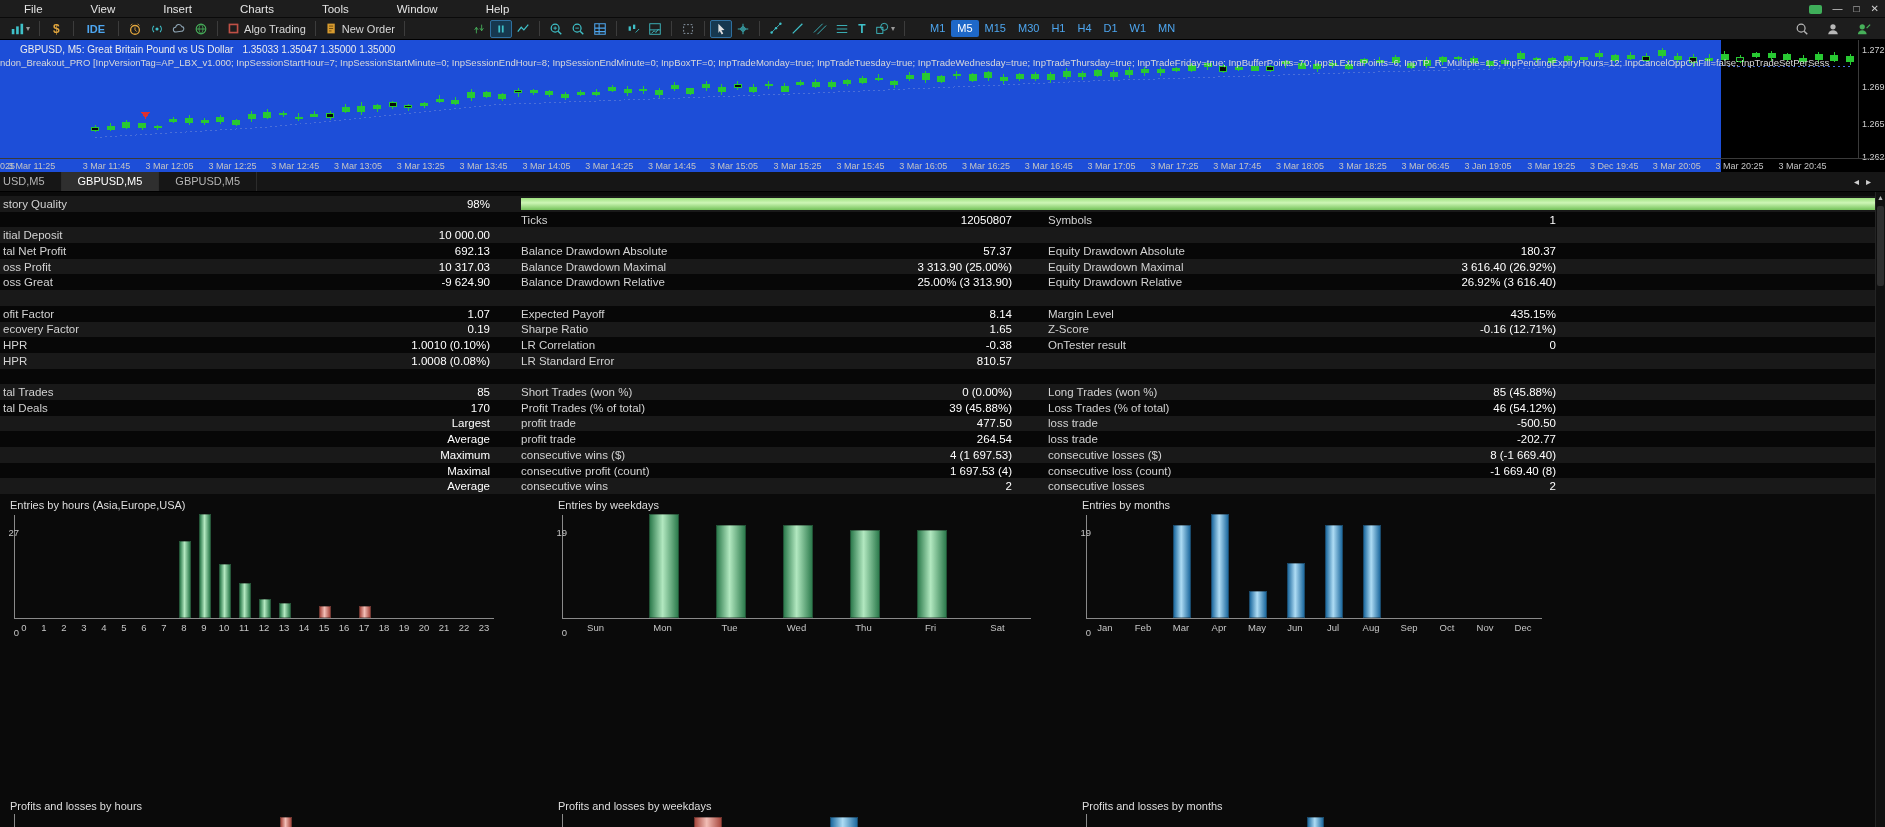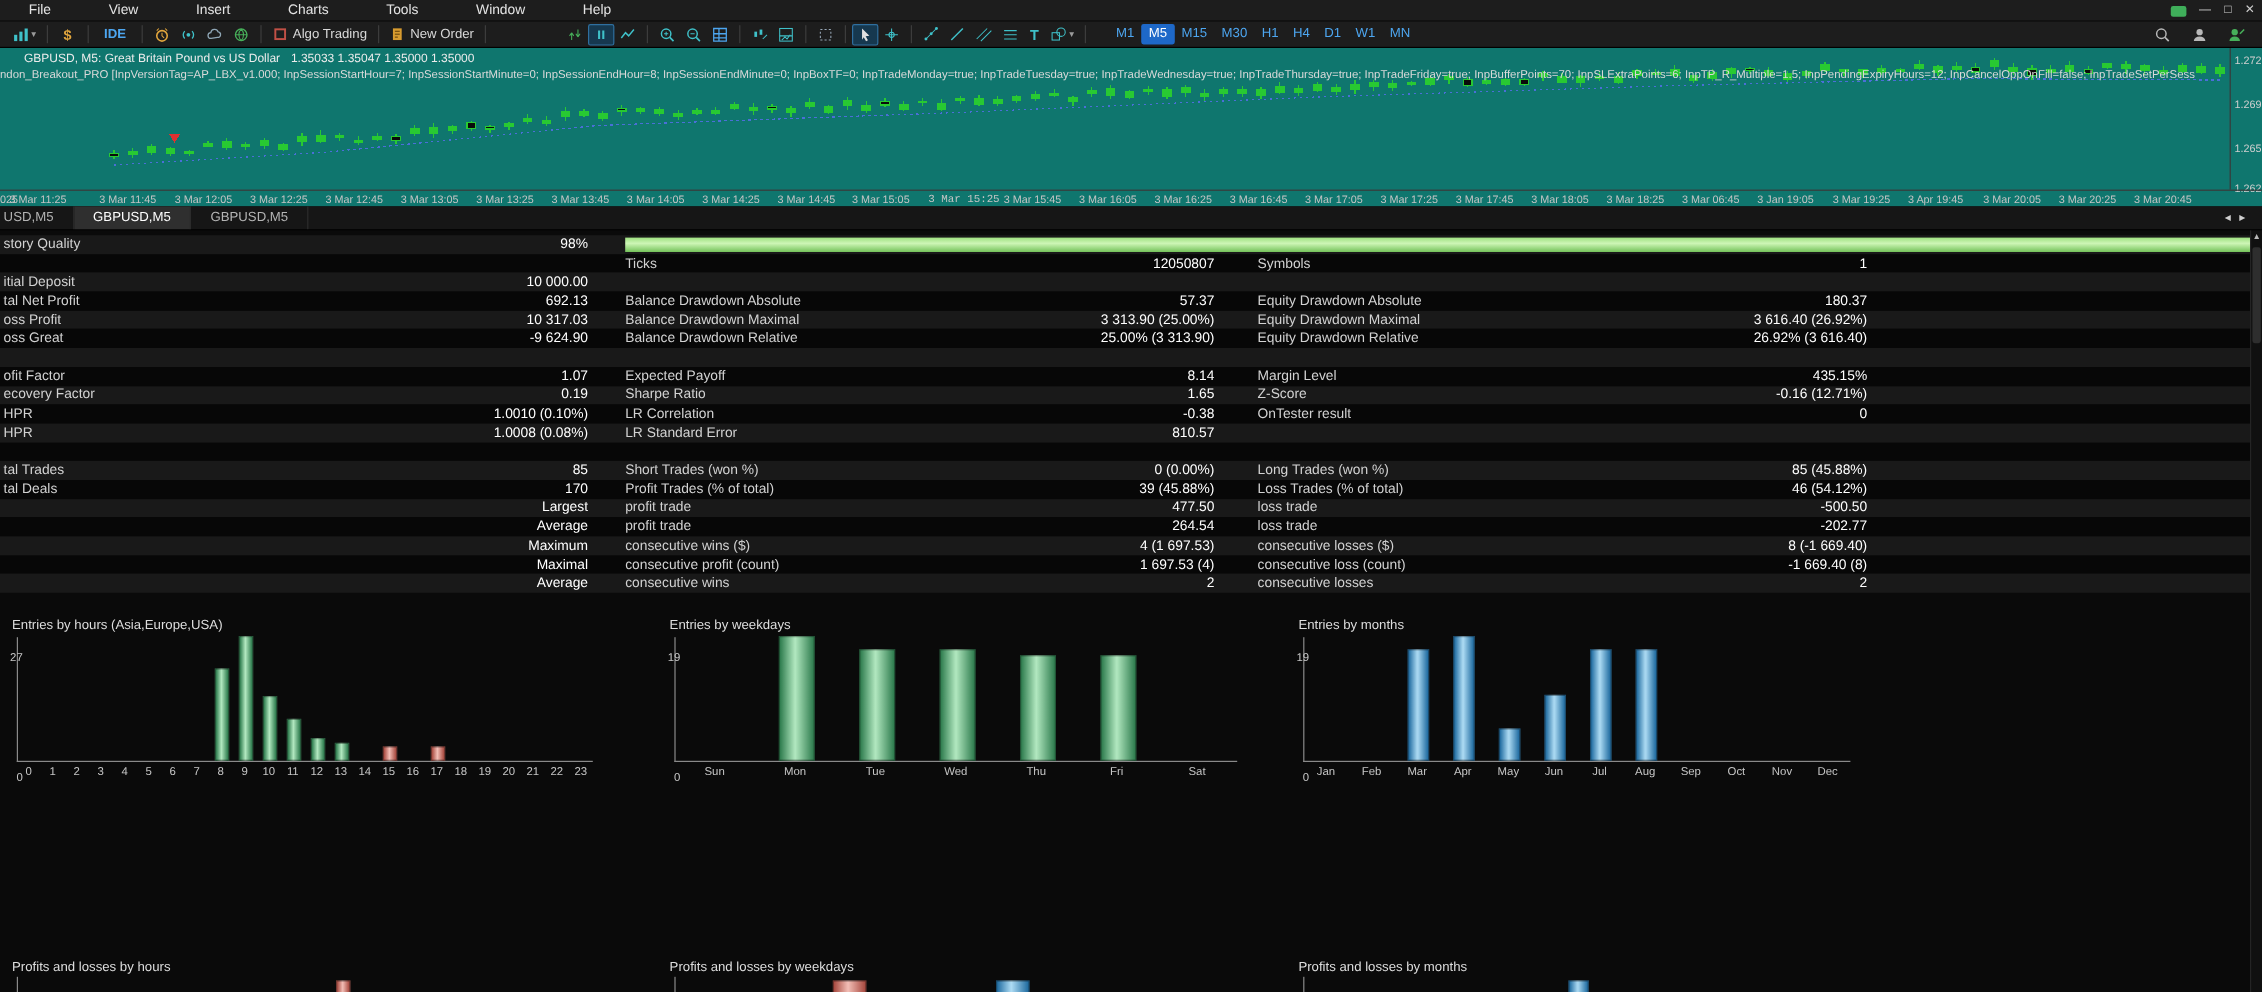--- a/index.html
+++ b/index.html
@@ -25,21 +25,21 @@
 .ide{font-size:11px;font-weight:bold;color:#4da6f0;padding:0 4px}
 .dollar{color:#e2a63d;font-weight:bold;font-size:12px;padding:0 4px}
 .ttool{color:#3fc1c9;font-weight:bold;font-size:12px}
 .caret{font-size:8px;color:#9a9a9a;margin-left:2px}
 .tfs{display:flex;margin-left:14px}
 .tf{font-size:11px;color:#4da6f0;padding:0 6px;line-height:17px;border-radius:2px;border:none;background:none;font-family:inherit}
 .tf.active{background:#1e68c8;color:#fff}
 .tright{margin-left:auto;display:flex;align-items:center;gap:9px;padding-right:4px}
 
 
-.chart-wrap{position:absolute;top:40px;left:0;width:1885px;height:132px;background:#0f766e}
+.chart-wrap{position:absolute;top:40px;left:0;width:1721px;height:132px;background:#1d4ed8}
 .candles{position:absolute;left:0;top:0}
 .ct1{position:absolute;left:20px;top:4px;font-size:10px;color:#ececec;white-space:nowrap}
 .ct1 .ohlc{margin-left:9px}
 .ct2{position:absolute;left:0;top:17px;font-size:9.5px;color:#d9d9d9;white-space:nowrap;width:1858px;overflow:hidden}
 .pricescale{position:absolute;left:1858px;top:0;width:27px;height:118px;border-left:1px solid #3a3a3a}
 .plab{position:absolute;left:3px;font-size:9px;color:#cfcfcf}
 .timeaxis{position:absolute;left:0;top:118px;width:1885px;height:14px;border-top:1px solid #3a3a3a}
 .tlab{position:absolute;top:2px;font-size:9px;color:#c4c4c4;white-space:nowrap}
 
 
@@ -57,21 +57,21 @@
 .rrow:nth-child(even){background:#070707}
 .cell{position:absolute;top:0;height:100%;display:flex;justify-content:space-between;align-items:center}
 .c1{left:3px;width:487px}
 .c2{left:521px;width:491px}
 .c3{left:1048px;width:508px}
 .lbl{color:#d2d2d2;white-space:nowrap}
 .val{color:#fff;white-space:nowrap}
 .qbar{position:absolute;left:521px;width:1354px;top:1.5px;bottom:1.5px;background:linear-gradient(180deg,#9ee080,#cdf6b6 40%,#74c25a)}
 
 
-.charts-section{position:absolute;left:0;top:323px;width:1845px;height:150px}
+.charts-section{position:absolute;left:0;top:307px;width:1845px;height:150px}
 .partial-section{position:absolute;left:0;top:608px;width:1885px;height:230px}
 .panel{position:absolute;top:0;height:145px}
 .p1,.q1{left:8px;width:545px}
 .p2,.q2{left:556px;width:520px}
 .p3,.q3{left:1080px;width:500px}
 .ptitle{position:absolute;left:2px;top:0;font-size:11px;color:#dedede;white-space:nowrap}
 .plot{position:absolute;left:6px;top:16px;height:104px;border-left:1px solid #8a8a8a;border-bottom:1px solid #8a8a8a}
 .xlabs{position:absolute;left:6px;top:123px;height:12px}
 .xlab{position:absolute;top:0;font-size:9.5px;color:#c6c6c6;text-align:center}
 .ylab{position:absolute;width:30px;text-align:right;font-size:9.5px;color:#c6c6c6}
@@ -556,34 +556,34 @@
         <span class="tlab" style="left: 145.6px;">3 Mar 12:05</span>
         <span class="tlab" style="left: 208.4px;">3 Mar 12:25</span>
         <span class="tlab" style="left: 271.2px;">3 Mar 12:45</span>
         <span class="tlab" style="left: 334px;">3 Mar 13:05</span>
         <span class="tlab" style="left: 396.8px;">3 Mar 13:25</span>
         <span class="tlab" style="left: 459.6px;">3 Mar 13:45</span>
         <span class="tlab" style="left: 522.4px;">3 Mar 14:05</span>
         <span class="tlab" style="left: 585.2px;">3 Mar 14:25</span>
         <span class="tlab" style="left: 648px;">3 Mar 14:45</span>
         <span class="tlab" style="left: 710px;">3 Mar 15:05</span>
-        <span class="tlab" style="left: 773.6px; font-family: Liberation Mono, monospace;">3 Mar 15:25</span>
+        <span class="tlab" style="left: 773.6px;">3 Mar 15:25</span>
         <span class="tlab" style="left: 836.4px;">3 Mar 15:45</span>
         <span class="tlab" style="left: 899.2px;">3 Mar 16:05</span>
         <span class="tlab" style="left: 962px;">3 Mar 16:25</span>
         <span class="tlab" style="left: 1024.8px;">3 Mar 16:45</span>
         <span class="tlab" style="left: 1087.6px;">3 Mar 17:05</span>
         <span class="tlab" style="left: 1150.4px;">3 Mar 17:25</span>
         <span class="tlab" style="left: 1213.2px;">3 Mar 17:45</span>
         <span class="tlab" style="left: 1276px;">3 Mar 18:05</span>
         <span class="tlab" style="left: 1338.8px;">3 Mar 18:25</span>
         <span class="tlab" style="left: 1401.6px;">3 Mar 06:45</span>
         <span class="tlab" style="left: 1464.4px;">3 Jan 19:05</span>
         <span class="tlab" style="left: 1527.2px;">3 Mar 19:25</span>
-        <span class="tlab" style="left: 1590px;">3 Apr 19:45</span>
+        <span class="tlab" style="left: 1590px;">3 Dec 19:45</span>
         <span class="tlab" style="left: 1652.8px;">3 Mar 20:05</span>
         <span class="tlab" style="left: 1715.6px;">3 Mar 20:25</span>
         <span class="tlab" style="left: 1778.4px;">3 Mar 20:45</span>
       </div>
   </div>
 
   <div class="tabbar">
     <div class="tabs" style="display:flex">
         <div class="tab">USD,M5</div>
         <div class="tab active">GBPUSD,M5</div>

